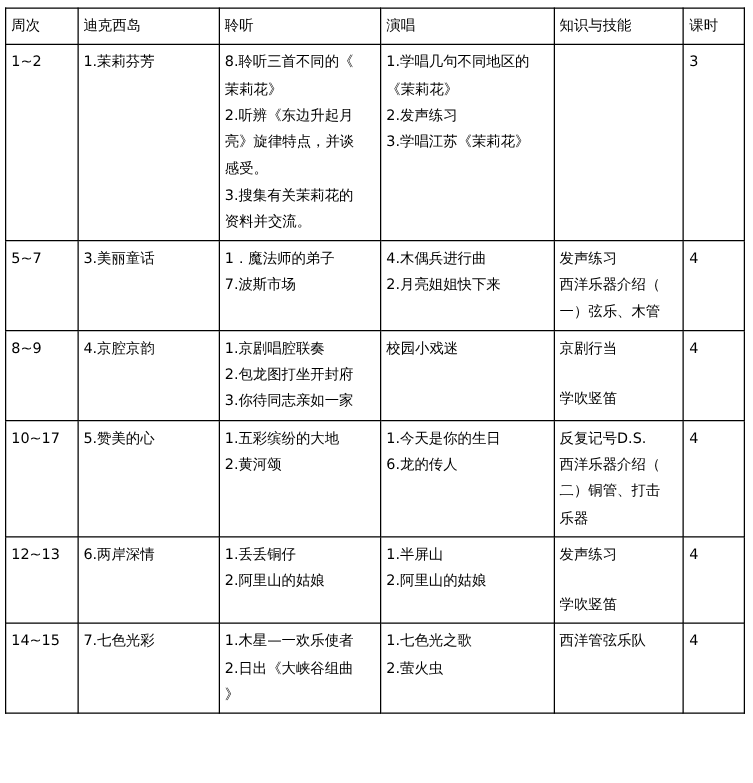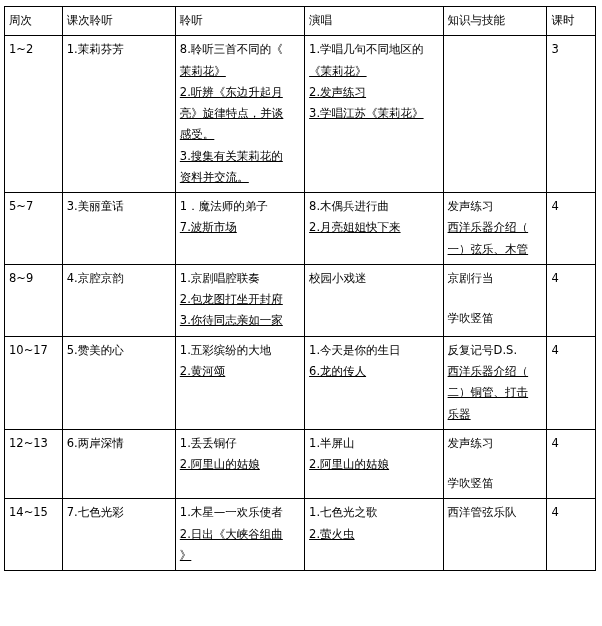--- a/index.html
+++ b/index.html
@@ -47,21 +47,20 @@
     padding-top: 5px;
     padding-bottom: 5px;
   }
   .cell-line {
     display: block;
     white-space: pre-wrap;
     word-break: break-all;
   }
   .cell-line + .cell-line {
     margin-top: 0;
-    text-decoration: underline;
   }
   .gap {
     display: block;
     height: 19px;
   }
 </style>
 </head>
 <body>
 
 <div class="page">
@@ -70,21 +69,21 @@
       <col class="col-week">
       <col class="col-lesson">
       <col class="col-listen">
       <col class="col-sing">
       <col class="col-know">
       <col class="col-hours">
     </colgroup>
     <thead>
       <tr>
         <td>周次</td>
-        <td>课次聆听</td>
+        <td>迪克西岛</td>
         <td>聆听</td>
         <td>演唱</td>
         <td>知识与技能</td>
         <td>课时</td>
       </tr>
     </thead>
     <tbody id="table-body">
         <tr>
           <td>
             <span class="cell-line">1~2</span>
@@ -117,21 +116,21 @@
             <span class="cell-line">5~7</span>
           </td>
           <td>
             <span class="cell-line">3.美丽童话</span>
           </td>
           <td>
             <span class="cell-line">1．魔法师的弟子</span>
             <span class="cell-line">7.波斯市场</span>
           </td>
           <td>
-            <span class="cell-line">8.木偶兵进行曲</span>
+            <span class="cell-line">4.木偶兵进行曲</span>
             <span class="cell-line">2.月亮姐姐快下来</span>
           </td>
           <td>
             <span class="cell-line">发声练习</span>
             <span class="cell-line">西洋乐器介绍（</span>
             <span class="cell-line">一）弦乐、木管</span>
           </td>
           <td>
             <span class="cell-line">4</span>
           </td>

